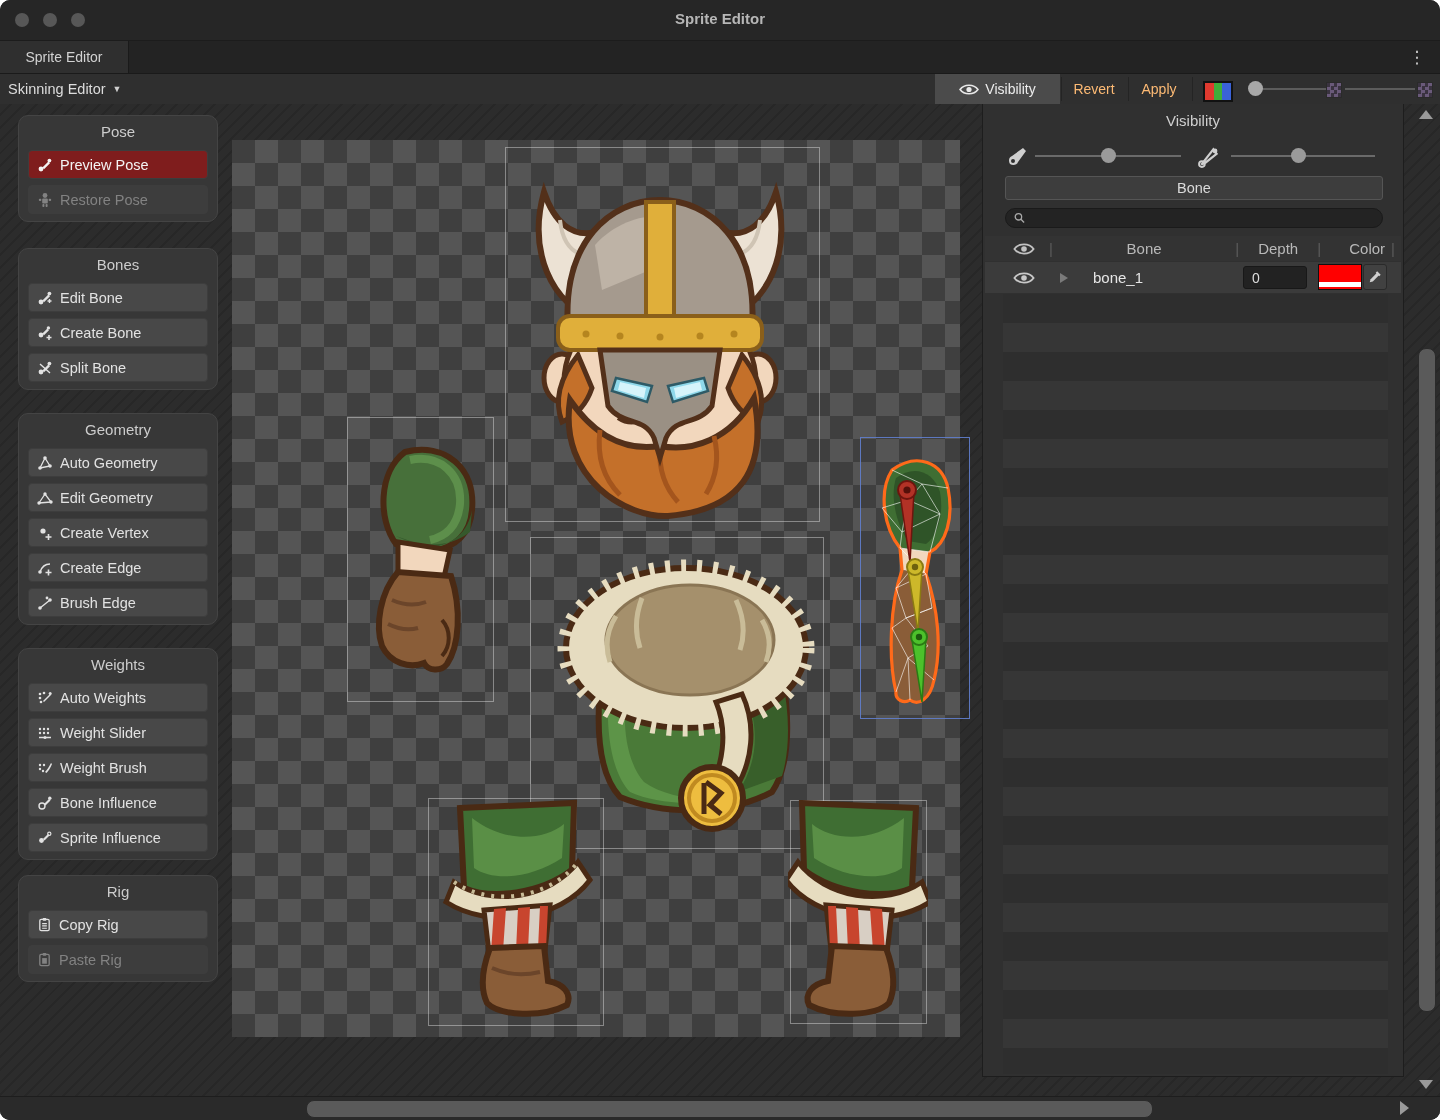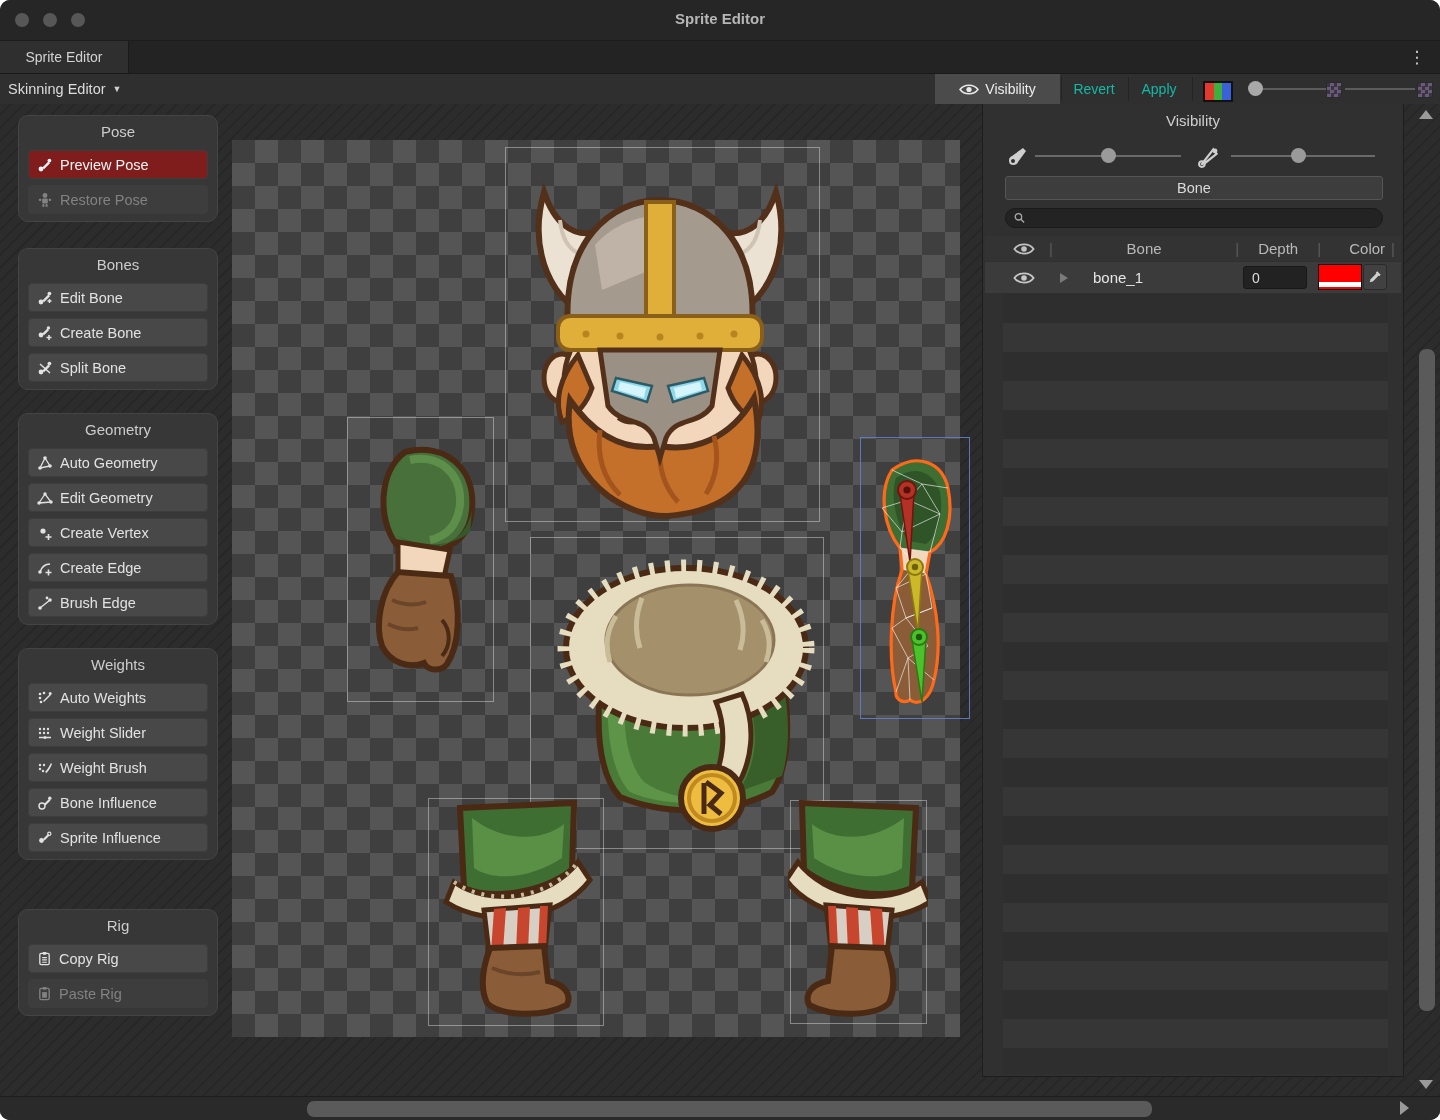--- a/index.html
+++ b/index.html
@@ -9,21 +9,21 @@
   .titlebar{position:absolute;left:0;top:0;width:1440px;height:40px;background:#262626;border-bottom:1px solid #1c1c1c;}
   .tl{position:absolute;top:13px;width:14px;height:14px;border-radius:50%;background:#575757;}
   .win-title{position:absolute;left:0;right:0;top:10px;text-align:center;font-weight:bold;font-size:15px;color:#b6b6b6;}
   .tabrow{position:absolute;left:0;top:41px;width:1440px;height:32px;background:#232323;border-bottom:1px solid #1a1a1a;}
   .tab{position:absolute;left:0;top:0;width:128px;height:32px;background:#2f2f2f;border-right:1px solid #1a1a1a;
        display:flex;align-items:center;justify-content:center;color:#d2d2d2;}
   .kebab{position:absolute;right:14px;top:4px;width:18px;height:24px;display:flex;align-items:center;justify-content:center;color:#cfcfcf;font-size:17px;letter-spacing:0;}
   .toolbar{position:absolute;left:0;top:74px;width:1440px;height:30px;background:#2f2f2f;border-bottom:1px solid #1d1d1d;}
   .mode-dd{position:absolute;left:8px;top:3px;height:24px;display:flex;align-items:center;gap:7px;color:#dcdcdc;font-size:14.5px;cursor:default;}
   .caret{font-size:9px;color:#cfcfcf;}
-  .tb-btn{position:absolute;top:0;height:30px;display:flex;align-items:center;justify-content:center;gap:6px;color:#14b8a6;}
+  .tb-btn{position:absolute;top:0;height:30px;display:flex;align-items:center;justify-content:center;gap:6px;color:#fdba74;}
   .tb-sep{position:absolute;top:3px;height:24px;width:1px;background:#242424;}
   .btn-visibility{left:935px;width:125px;background:#4b4b4b;color:#ececec;}
   .btn-revert{left:1063px;width:62px;}
   .btn-apply{left:1131px;width:56px;}
   .rgb-swatch{position:absolute;left:1203px;top:7px;width:26px;height:17px;border:2px solid #111;display:flex;}
   .rgb-swatch div{flex:1;}
   .tb-slider-track{position:absolute;top:14px;height:2px;background:#5c5c5c;}
   .tb-knob{position:absolute;top:7px;width:15px;height:15px;border-radius:50%;background:#a8a8a8;}
   .mini-checker{position:absolute;top:8px;width:14px;height:14px;background:repeating-conic-gradient(#6a5a7a 0% 25%,#3a3340 0% 50%) 0 0/7px 7px;border:1px solid #2a2a2a;}
   
@@ -274,21 +274,21 @@
       <div class="sb-btn">
         <svg width="16" height="16" viewBox="0 0 16 16" fill="currentColor">
           <circle cx="4.5" cy="10.5" r="2.4"></circle>
             <path d="M6,9 L11,4 L12.5,5.5 L7.5,10.5 Z"></path>
           <circle cx="12.3" cy="3.7" r="1.6" fill="none" stroke="currentColor" stroke-width="1.2"></circle>
           </svg>
         <span>Sprite Influence</span>
       </div>
     </div>
 
-    <div class="group" style="top:805px">
+    <div class="group" style="top:771px">
       <div class="group-title">Rig</div>
       <div class="sb-btn">
         <svg width="15" height="15" viewBox="0 0 16 16">
           <rect x="3" y="2.5" width="10" height="12" rx="1.5" fill="none" stroke="currentColor" stroke-width="1.4"></rect>
           <rect x="6" y="1" width="4" height="3" rx="1" fill="currentColor"></rect>
           <path d="M5.5,7 h5 M5.5,9.5 h5 M5.5,12 h5" stroke="currentColor" stroke-width="1.2"></path>
           </svg>
         <span>Copy Rig</span>
       </div>
       <div class="sb-btn disabled">

